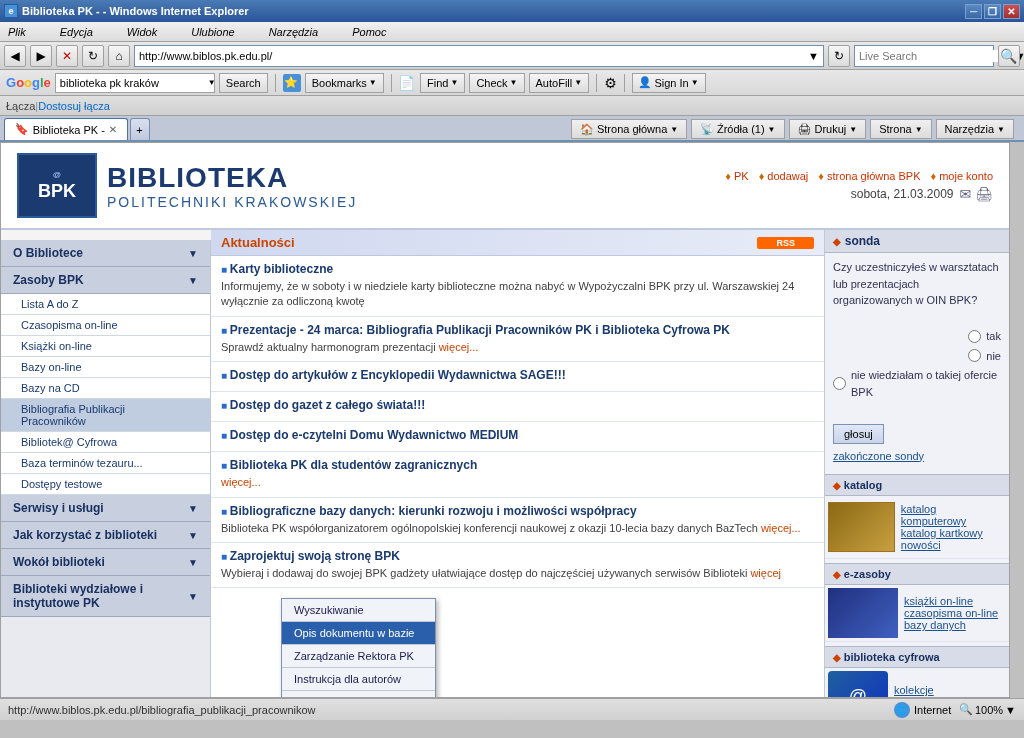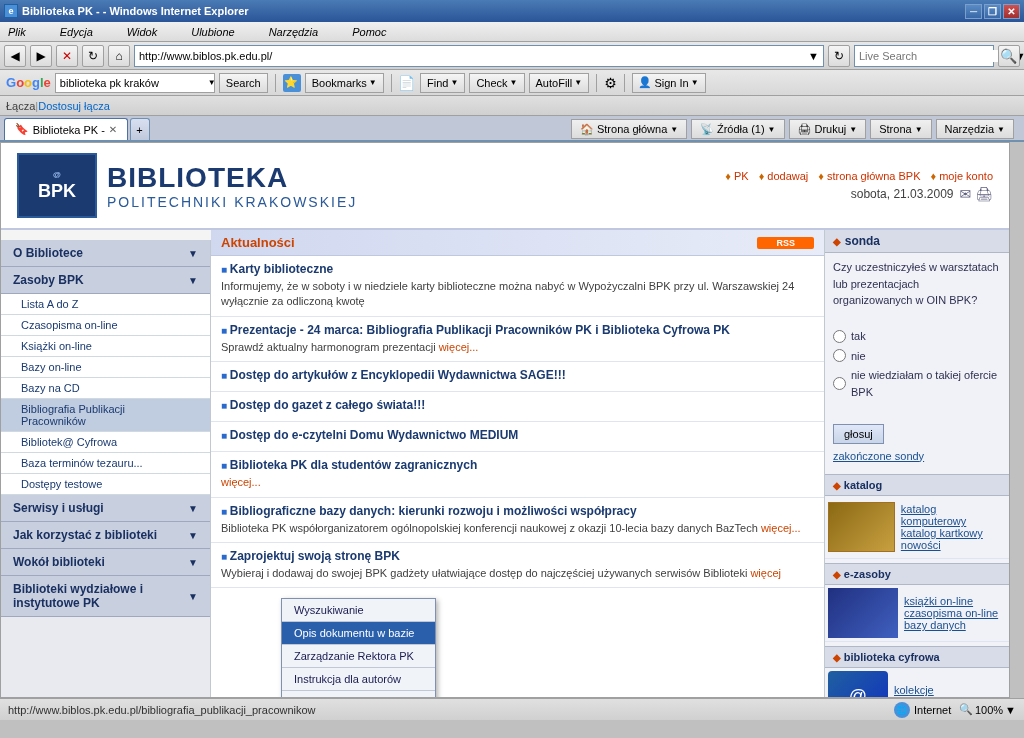--- a/index.html
+++ b/index.html
@@ -328,21 +328,21 @@
       background: #d8dce8;
       padding: 4px 8px;
       font-weight: bold;
       font-size: 12px;
       color: #1a3060;
       border-bottom: 1px solid #b0b8c8;
       display: flex; align-items: center; gap: 4px;
     }
     .rs-title-diamond { color: #cc4400; font-size: 10px; }
     .rs-body { padding: 6px 8px; font-size: 11px; color: #303050; line-height: 1.5; }
-    .rs-radio { display: flex; align-items: center; gap: 5px; margin: 3px 0; cursor: pointer; }
+    .rs-radio { display: flex; align-items: center; gap: 5px; margin: 3px 0; cursor: pointer; justify-content: flex-end; }
     .rs-radio input { cursor: pointer; }
     .rs-vote-btn {
       background: linear-gradient(to bottom, #e0e8f8, #c8d4e8);
       border: 1px solid #8090b0;
       padding: 3px 10px;
       cursor: pointer;
       font-size: 11px;
       margin: 4px 0;
     }
     .rs-link { color: #1a5090; cursor: pointer; text-decoration: underline; font-size: 11px; }

